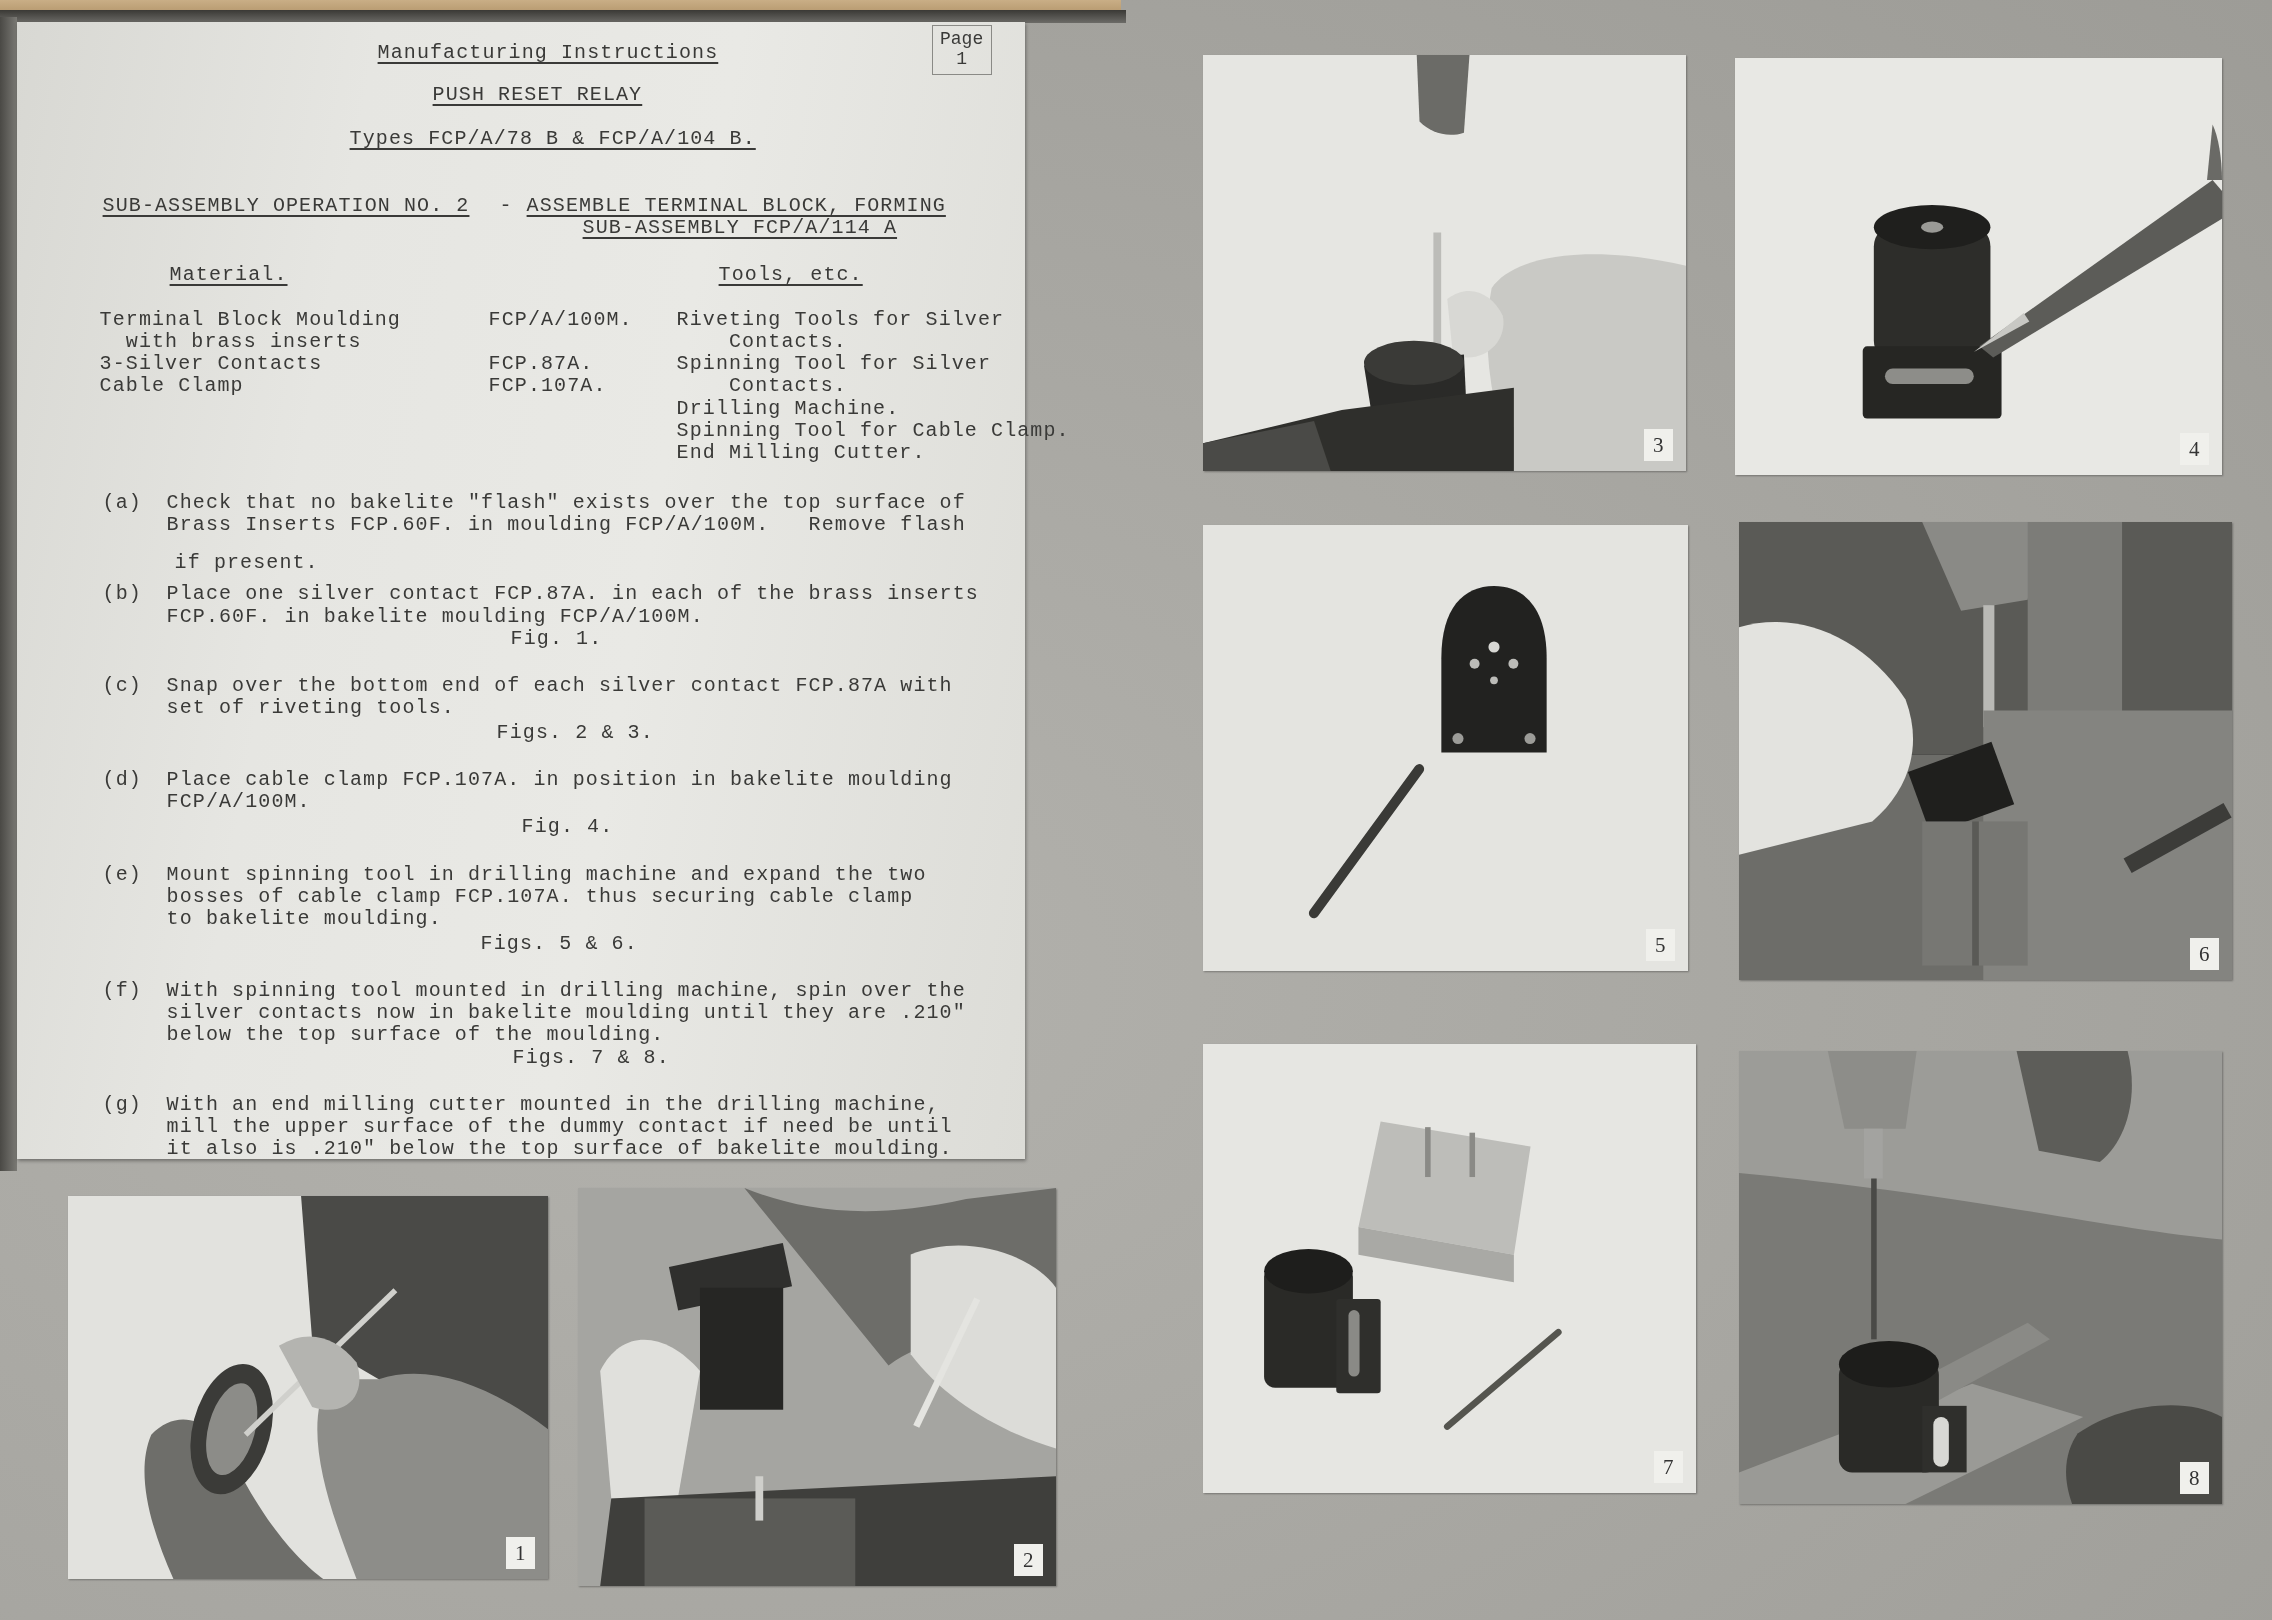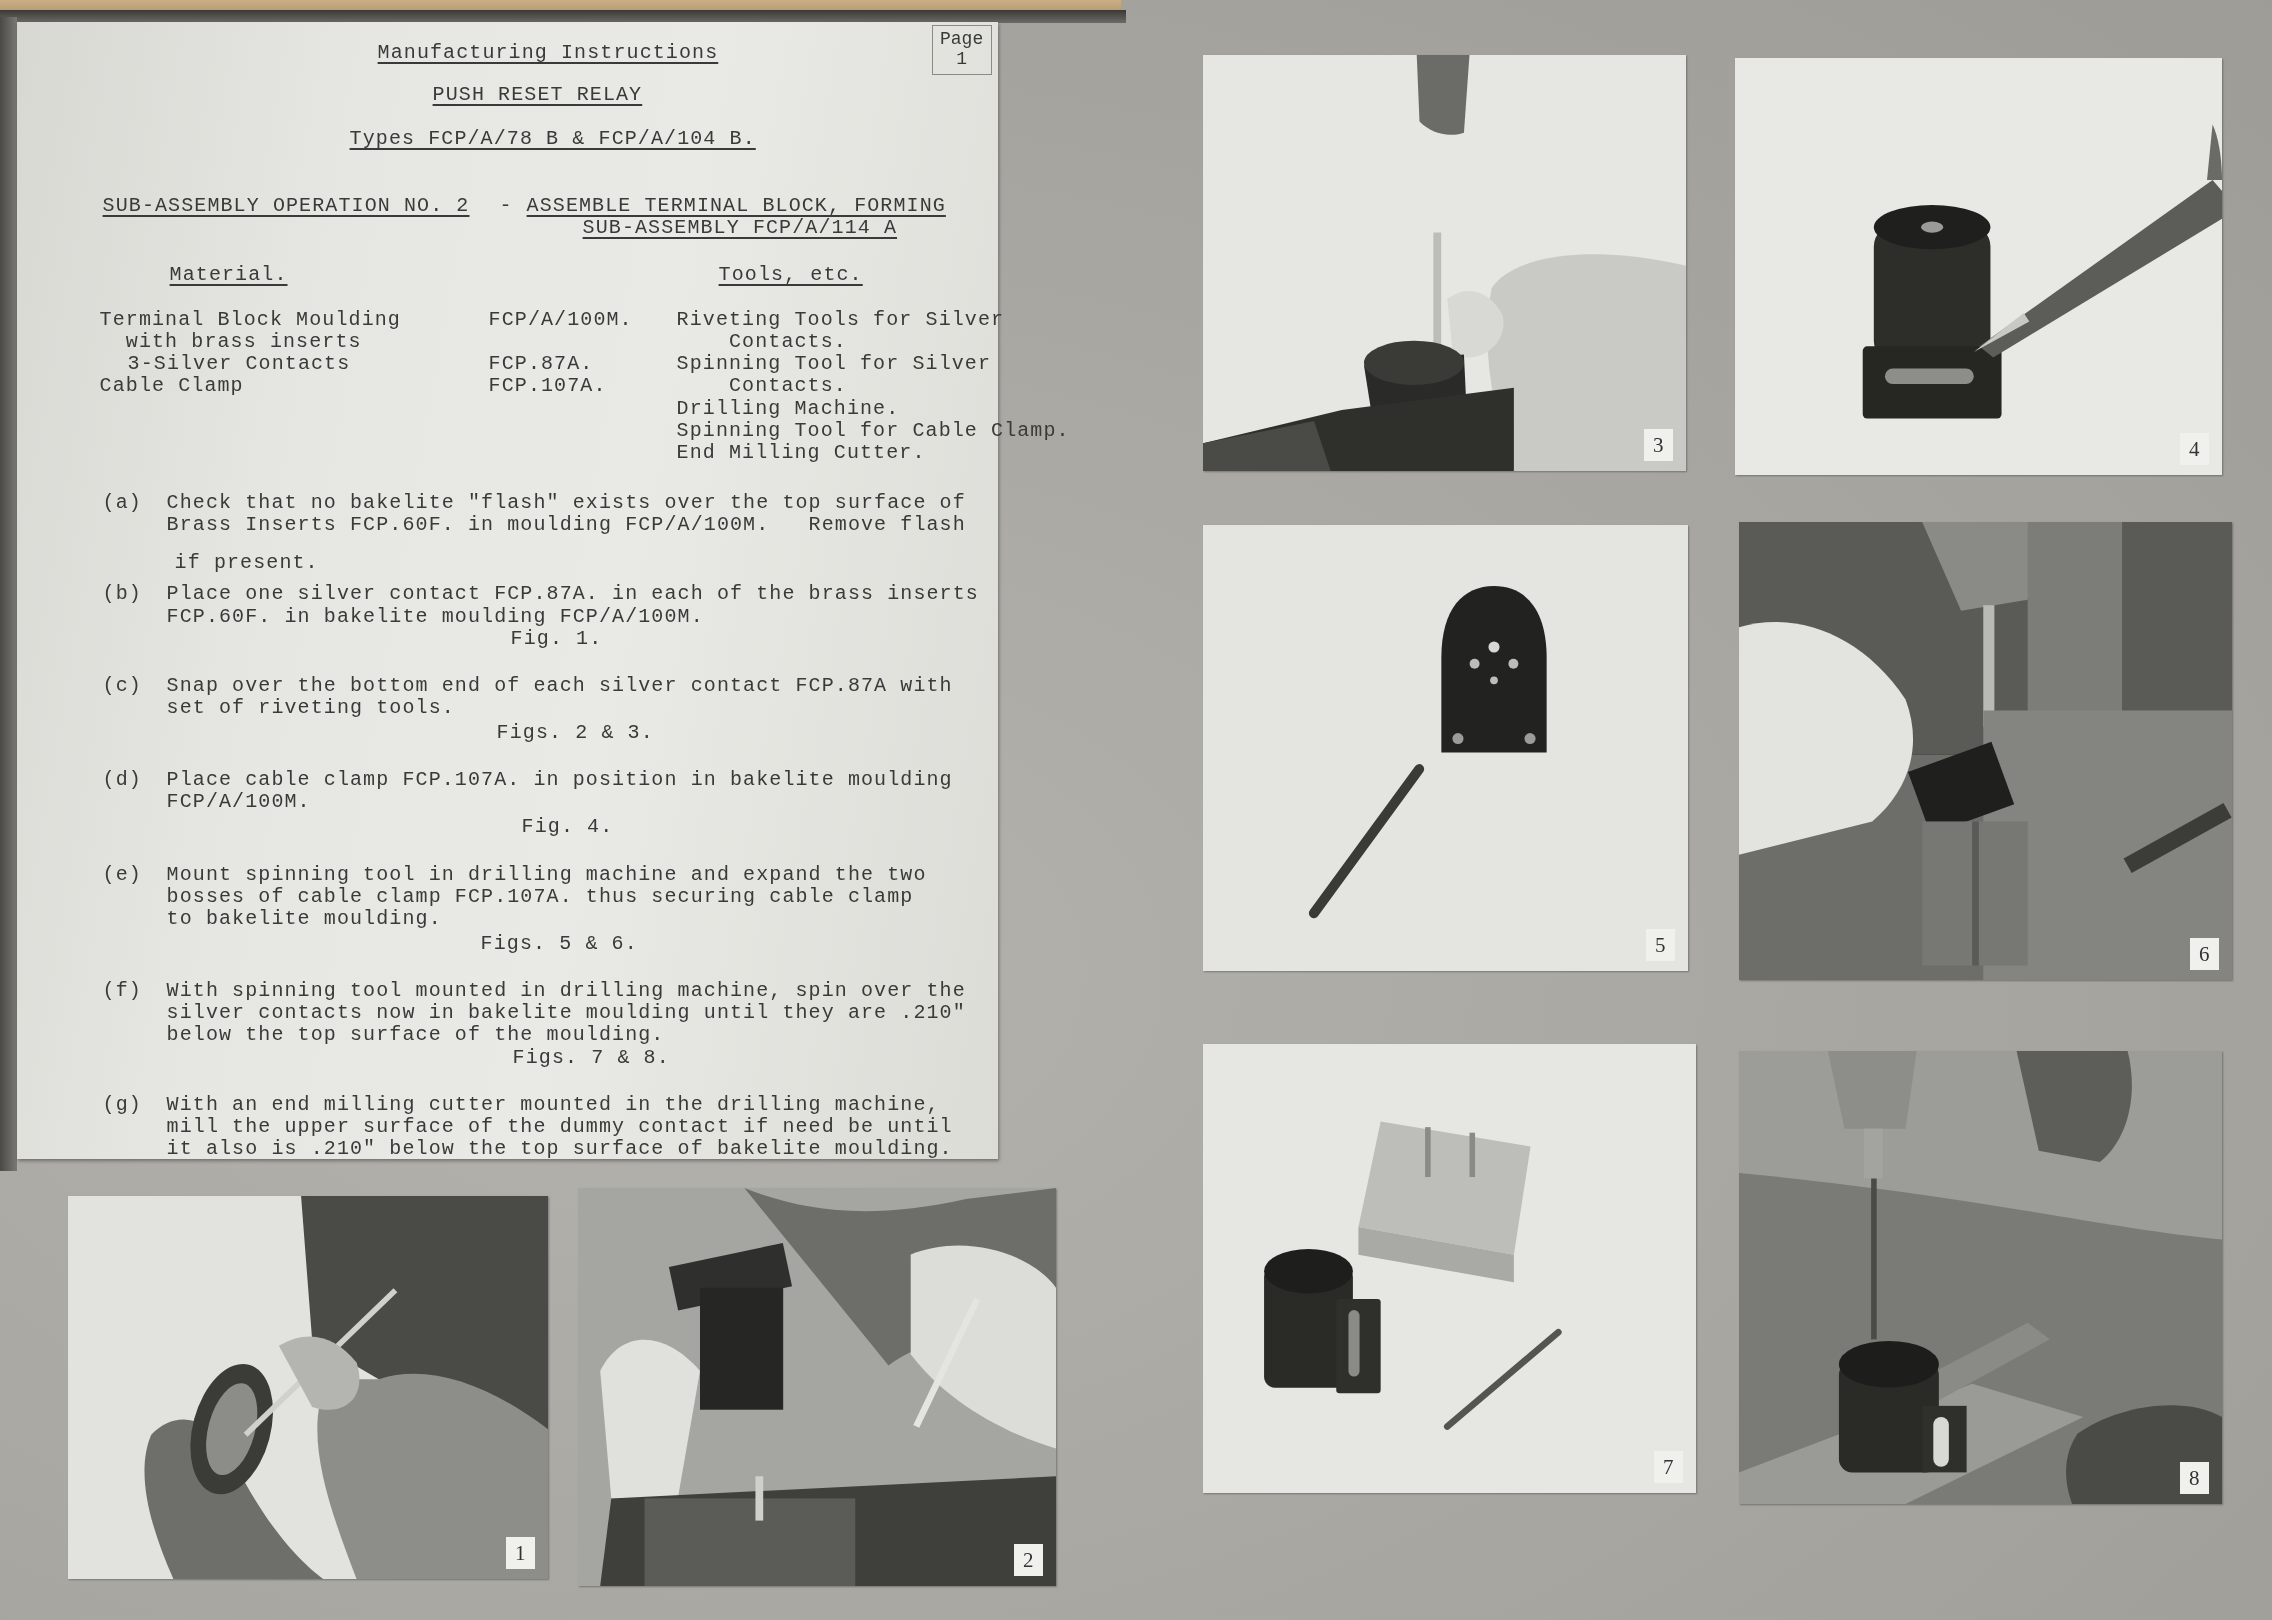--- a/index.html
+++ b/index.html
@@ -8,21 +8,21 @@
   .board{position:absolute;inset:0;
     background:radial-gradient(ellipse at 30% 60%,#b3b2ad 0%,#a7a6a1 55%,#9d9c97 100%);}
   .tan-strip{position:absolute;left:0;top:0;width:1121px;height:12.2px;
     background:linear-gradient(#c9ae86,#b79a70);}
   .tan-shadow{position:absolute;left:0;top:10px;width:1126px;height:13.3px;
     background:linear-gradient(#3a3935,#6c6b67);}
   .left-shadow{position:absolute;left:0;top:16.6px;width:16.6px;height:1154px;
     background:linear-gradient(90deg,#4a4945,#7a7974);}
   .sheet{position:absolute;left:16.6px;top:22px;width:981px;height:1137px;
     background:linear-gradient(100deg,#d8d8d3 0%,#e6e6e2 30%,#e9e9e5 60%,#dcdcd7 100%);
-    box-shadow:1.1px 2.2px 3.3px rgba(0,0,0,.35);color:#3a3a38;}
+    box-shadow:1.1px 2.2px 3.3px rgba(0,0,0,.35);color:#3a3a38;padding-left:27px;}
   .t{position:absolute;font-size:20px;letter-spacing:1.1px;white-space:pre;line-height:23px;}
   .u{text-decoration:underline;text-decoration-thickness:2.2px;text-underline-offset:4.4px;}
   .page-box{position:absolute;left:915px;top:2.8px;width:58px;height:45px;
     border:1.1px solid #8a8a86;text-align:center;font-size:18px;line-height:20px;padding-top:3.3px;}
   .photo{position:absolute;overflow:hidden;background:#e4e4e0;
     box-shadow:0.6px 1.1px 1.7px rgba(0,0,0,.3);}
   .photo svg{position:absolute;inset:0;width:100%;height:100%;}
   .fig-no{position:absolute;right:13.3px;bottom:10px;width:29px;height:32px;background:#f0f0ec;
     font-family:"Liberation Serif",serif;font-size:21px;color:#333;text-align:center;line-height:32px;}
 </style>
@@ -47,21 +47,21 @@
   <div class="t" style="left:483px;top:172px;">-</div>
   <div class="t u" style="left:510px;top:172px;">ASSEMBLE TERMINAL BLOCK, FORMING</div>
   <div class="t u" style="left:566px;top:194px;">SUB-ASSEMBLY FCP/A/114 A</div>
 
   <div class="t u" style="left:153px;top:241px;">Material.</div>
   <div class="t u" style="left:702px;top:241px;">Tools, etc.</div>
 
   <div class="t" style="left:83px;top:286px;">Terminal Block Moulding</div>
   <div class="t" style="left:472px;top:286px;">FCP/A/100M.</div>
   <div class="t" style="left:83px;top:308px;">  with brass inserts</div>
-  <div class="t" style="left:83px;top:330px;margin-left:28px;">3-Silver Contacts</div>
+  <div class="t" style="left:83px;top:330px;">3-Silver Contacts</div>
   <div class="t" style="left:472px;top:330px;">FCP.87A.</div>
   <div class="t" style="left:83px;top:352px;">Cable Clamp</div>
   <div class="t" style="left:472px;top:352px;">FCP.107A.</div>
 
   <div class="t" style="left:660px;top:286px;">Riveting Tools for Silver</div>
   <div class="t" style="left:660px;top:308px;">    Contacts.</div>
   <div class="t" style="left:660px;top:330px;">Spinning Tool for Silver</div>
   <div class="t" style="left:660px;top:352px;">    Contacts.</div>
   <div class="t" style="left:660px;top:375px;">Drilling Machine.</div>
   <div class="t" style="left:660px;top:397px;">Spinning Tool for Cable Clamp.</div>

